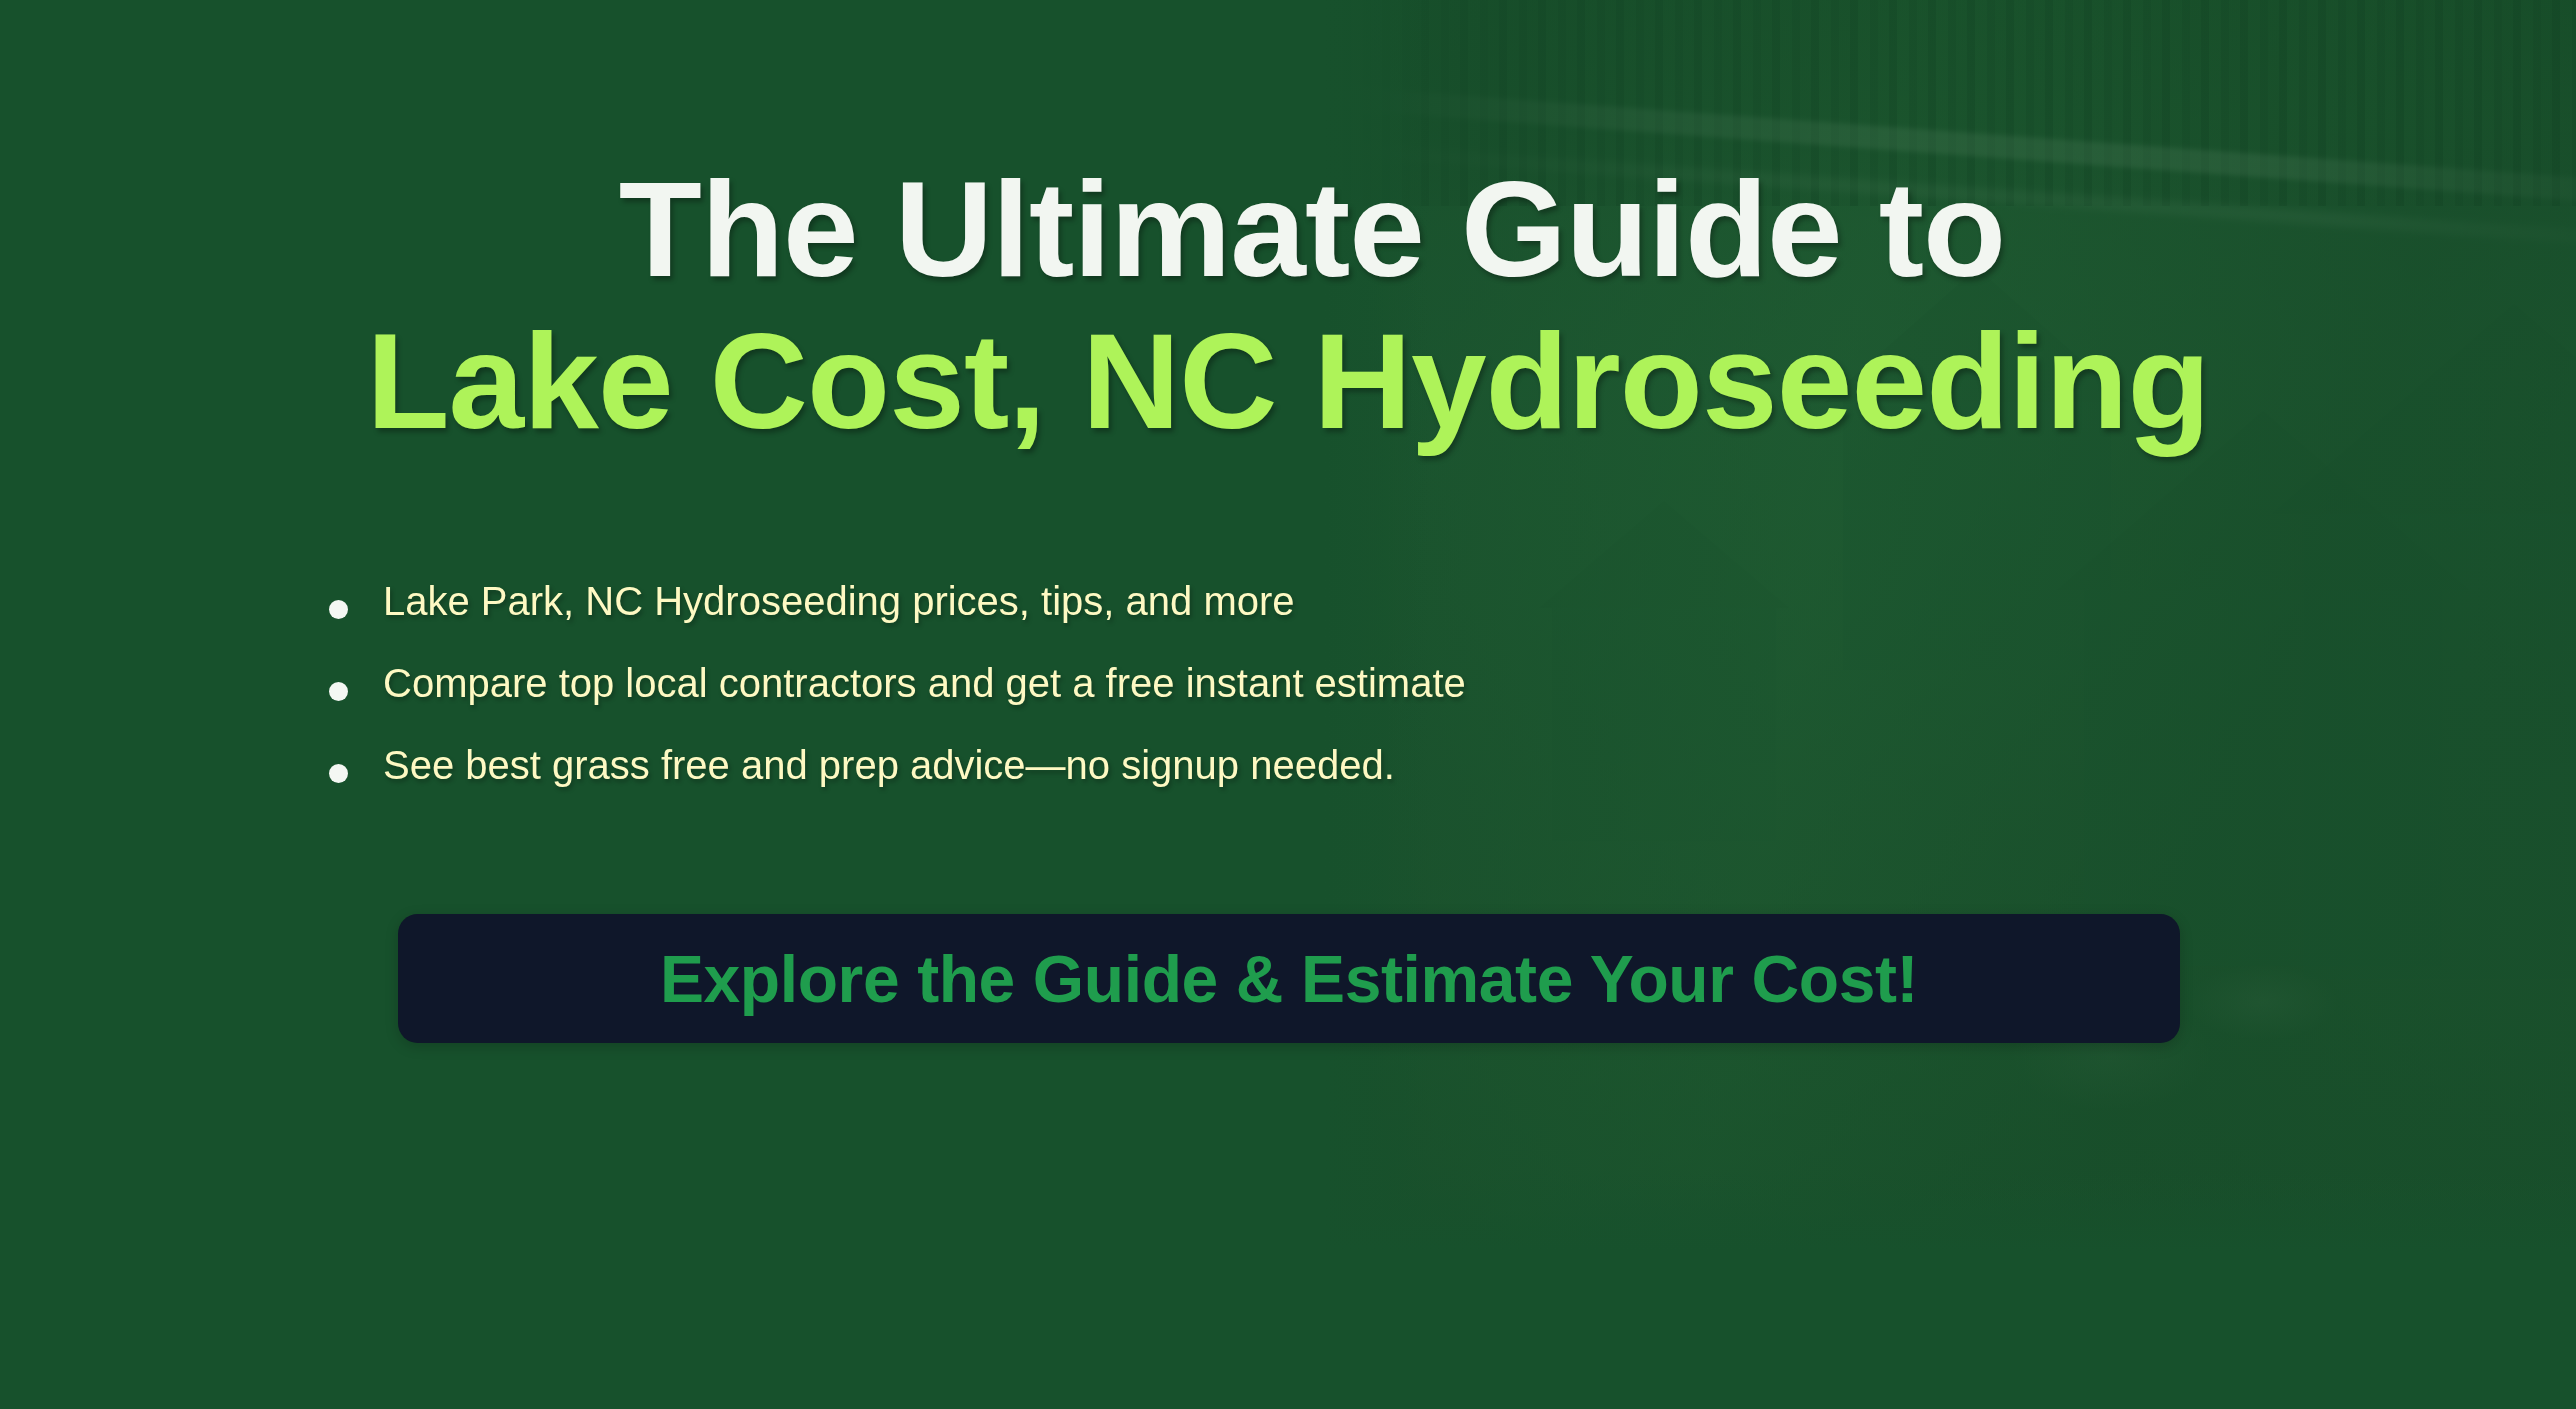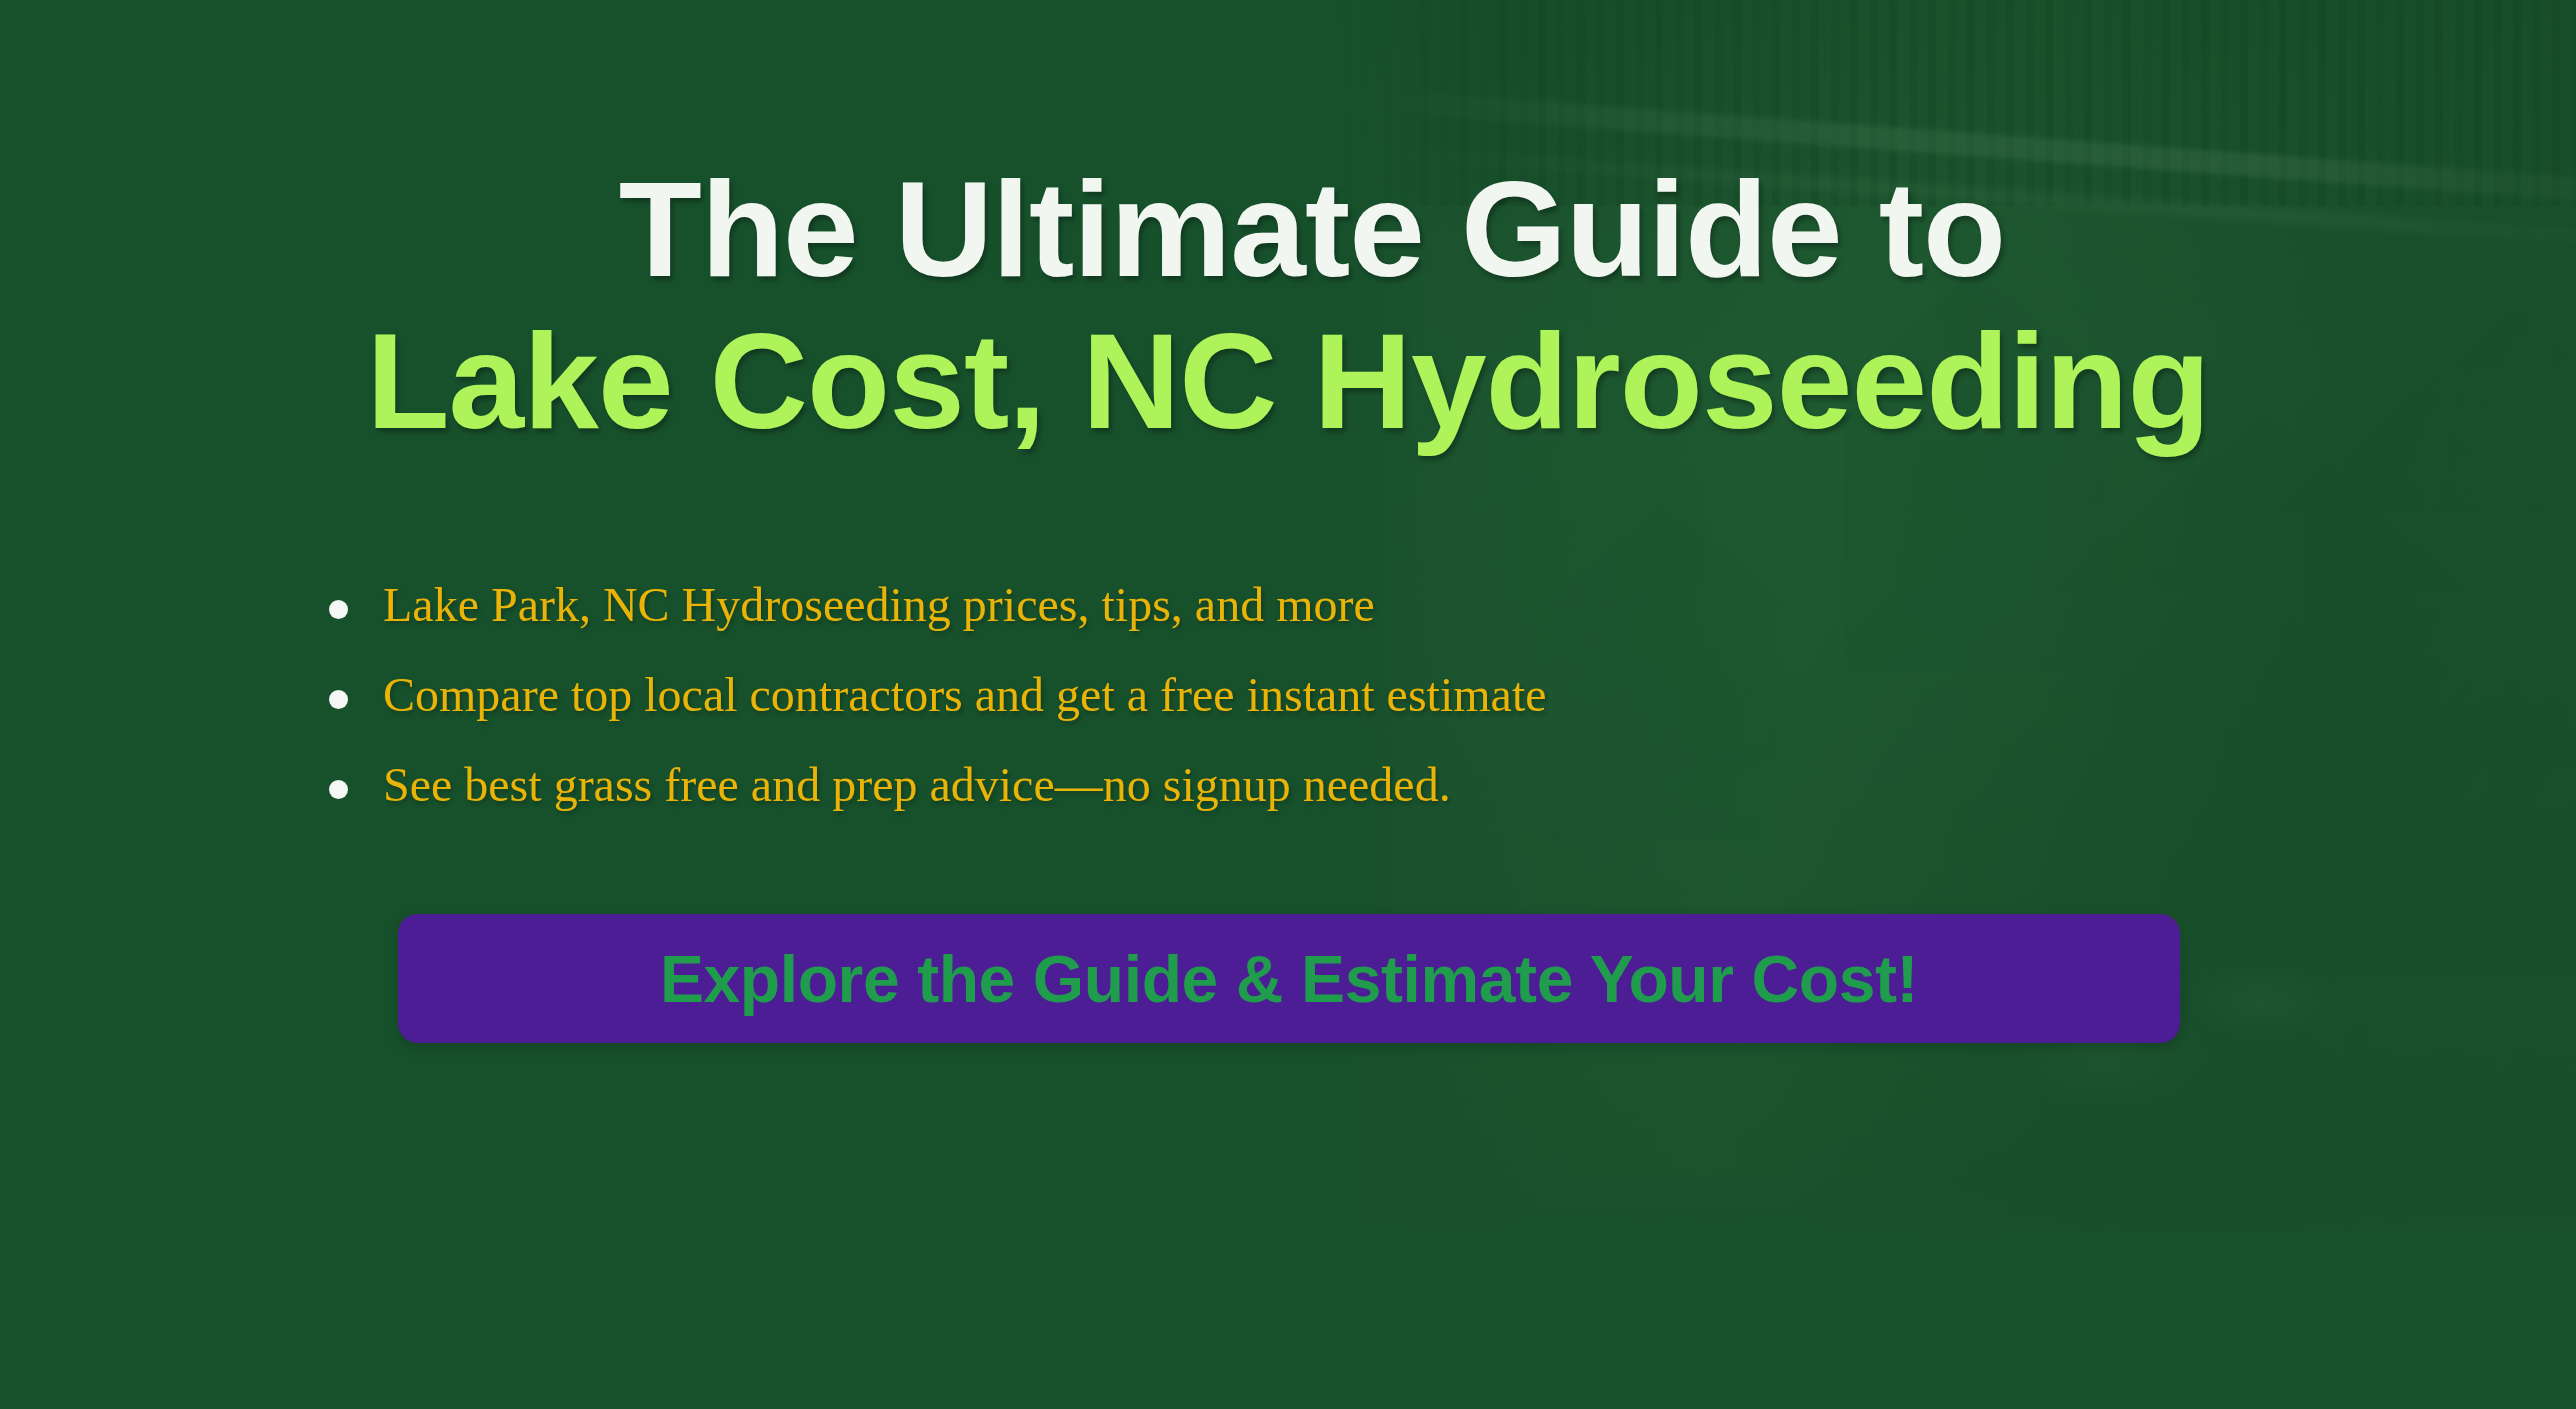--- a/index.html
+++ b/index.html
@@ -122,33 +122,32 @@
   .title-2{
     top:313px;font-size:136px;color:#AEF359;
   }
 
   .bullets{
     position:absolute;left:329px;top:581px;width:1968px;
     list-style:none;margin:0;padding:0;
   }
   .bullets li{
     position:relative;padding-left:54px;
-    font-size:48px;line-height:1.0;color:#eab308;
+    font-size:40px;line-height:1.0;color:#fef9c3;
     margin-bottom:42px;white-space:nowrap;
     text-shadow:1.8px 2.7px 4.5px rgba(0,0,0,.28);
-    font-family:Liberation Serif, serif;
   }
   .bullets li .dot{
     position:absolute;left:0;top:19px;width:19px;height:19px;
     border-radius:50%;background:#F4F7F3;
   }
 
   .cta{
     position:absolute;left:398px;top:914px;width:1782px;height:129px;
-    background:#4c1d95;border-radius:19.7px;border:none;padding:0;
+    background:#0f172a;border-radius:19.7px;border:none;padding:0;
     display:flex;align-items:center;justify-content:center;
     color:#1F9D4D;font-size:66px;font-weight:700;letter-spacing:-0.4px;
     font-family:"Liberation Sans","DejaVu Sans",sans-serif;
     cursor:pointer;box-shadow:0 3.6px 12.5px rgba(0,0,0,.18);
   }
 
   .badge{
     position:absolute;left:780px;top:1143px;width:1021px;height:85px;
     background:#3E7A0C;border-radius:43px;
     display:flex;align-items:center;justify-content:center;

